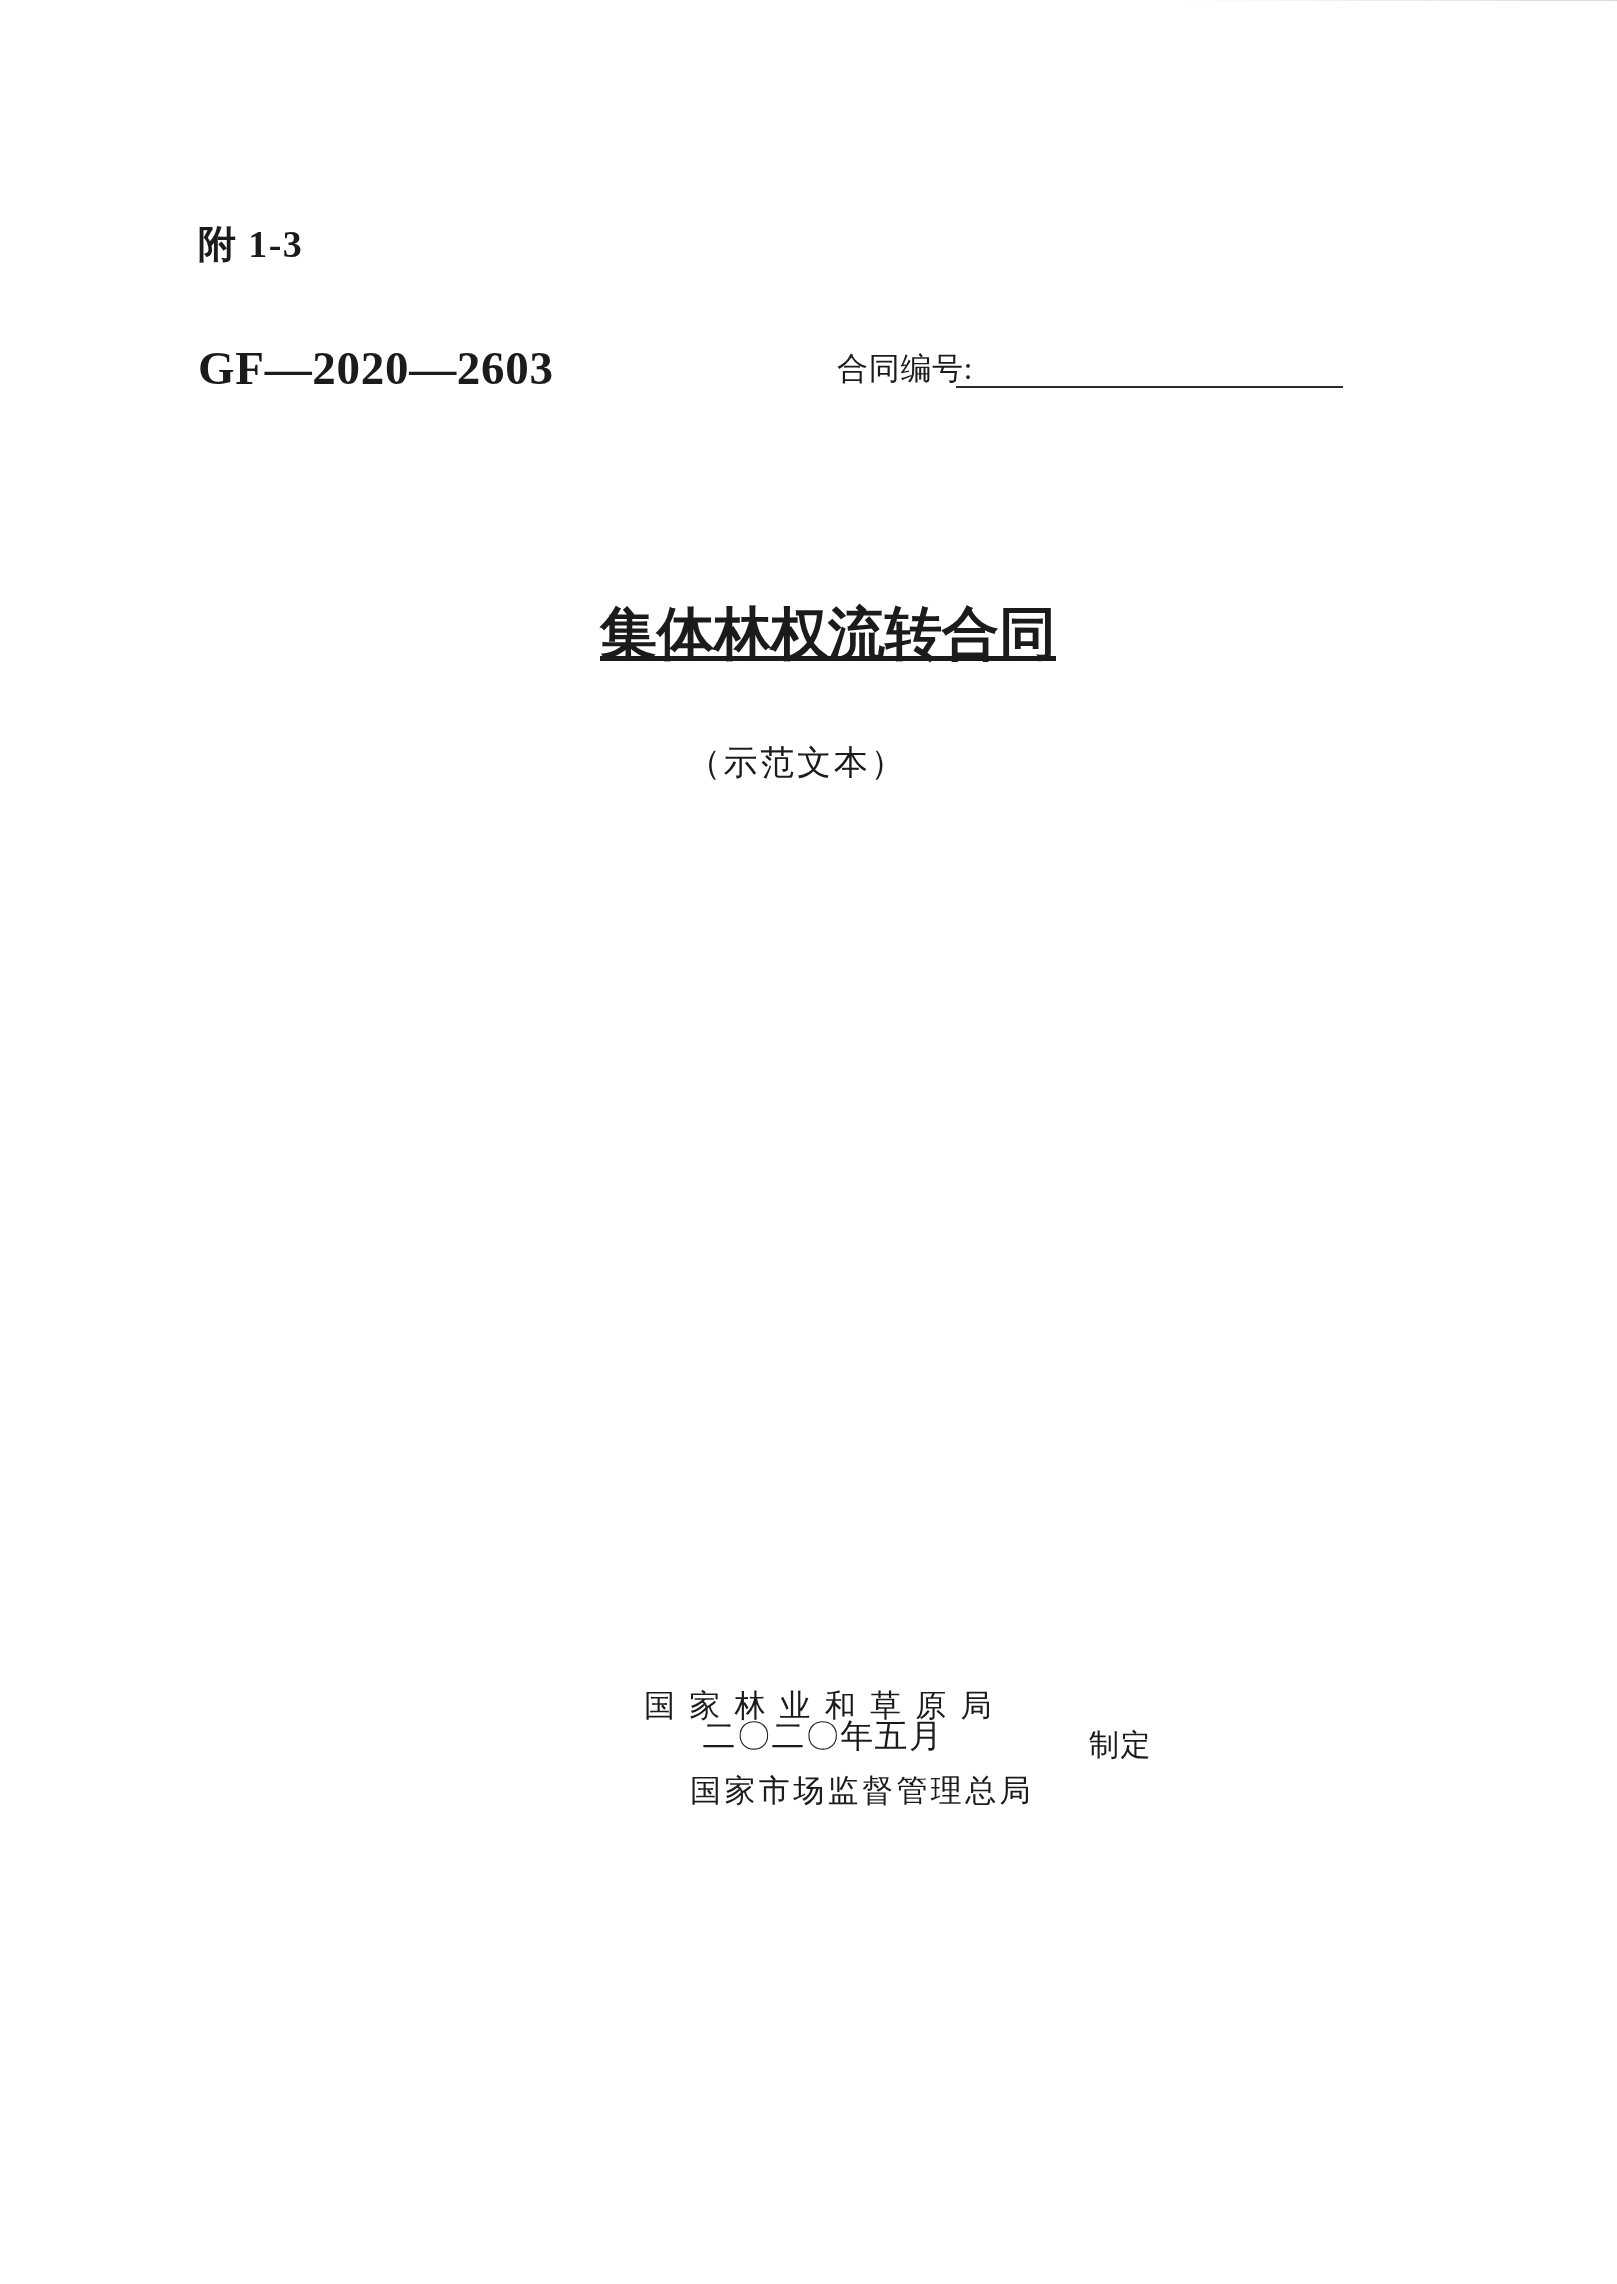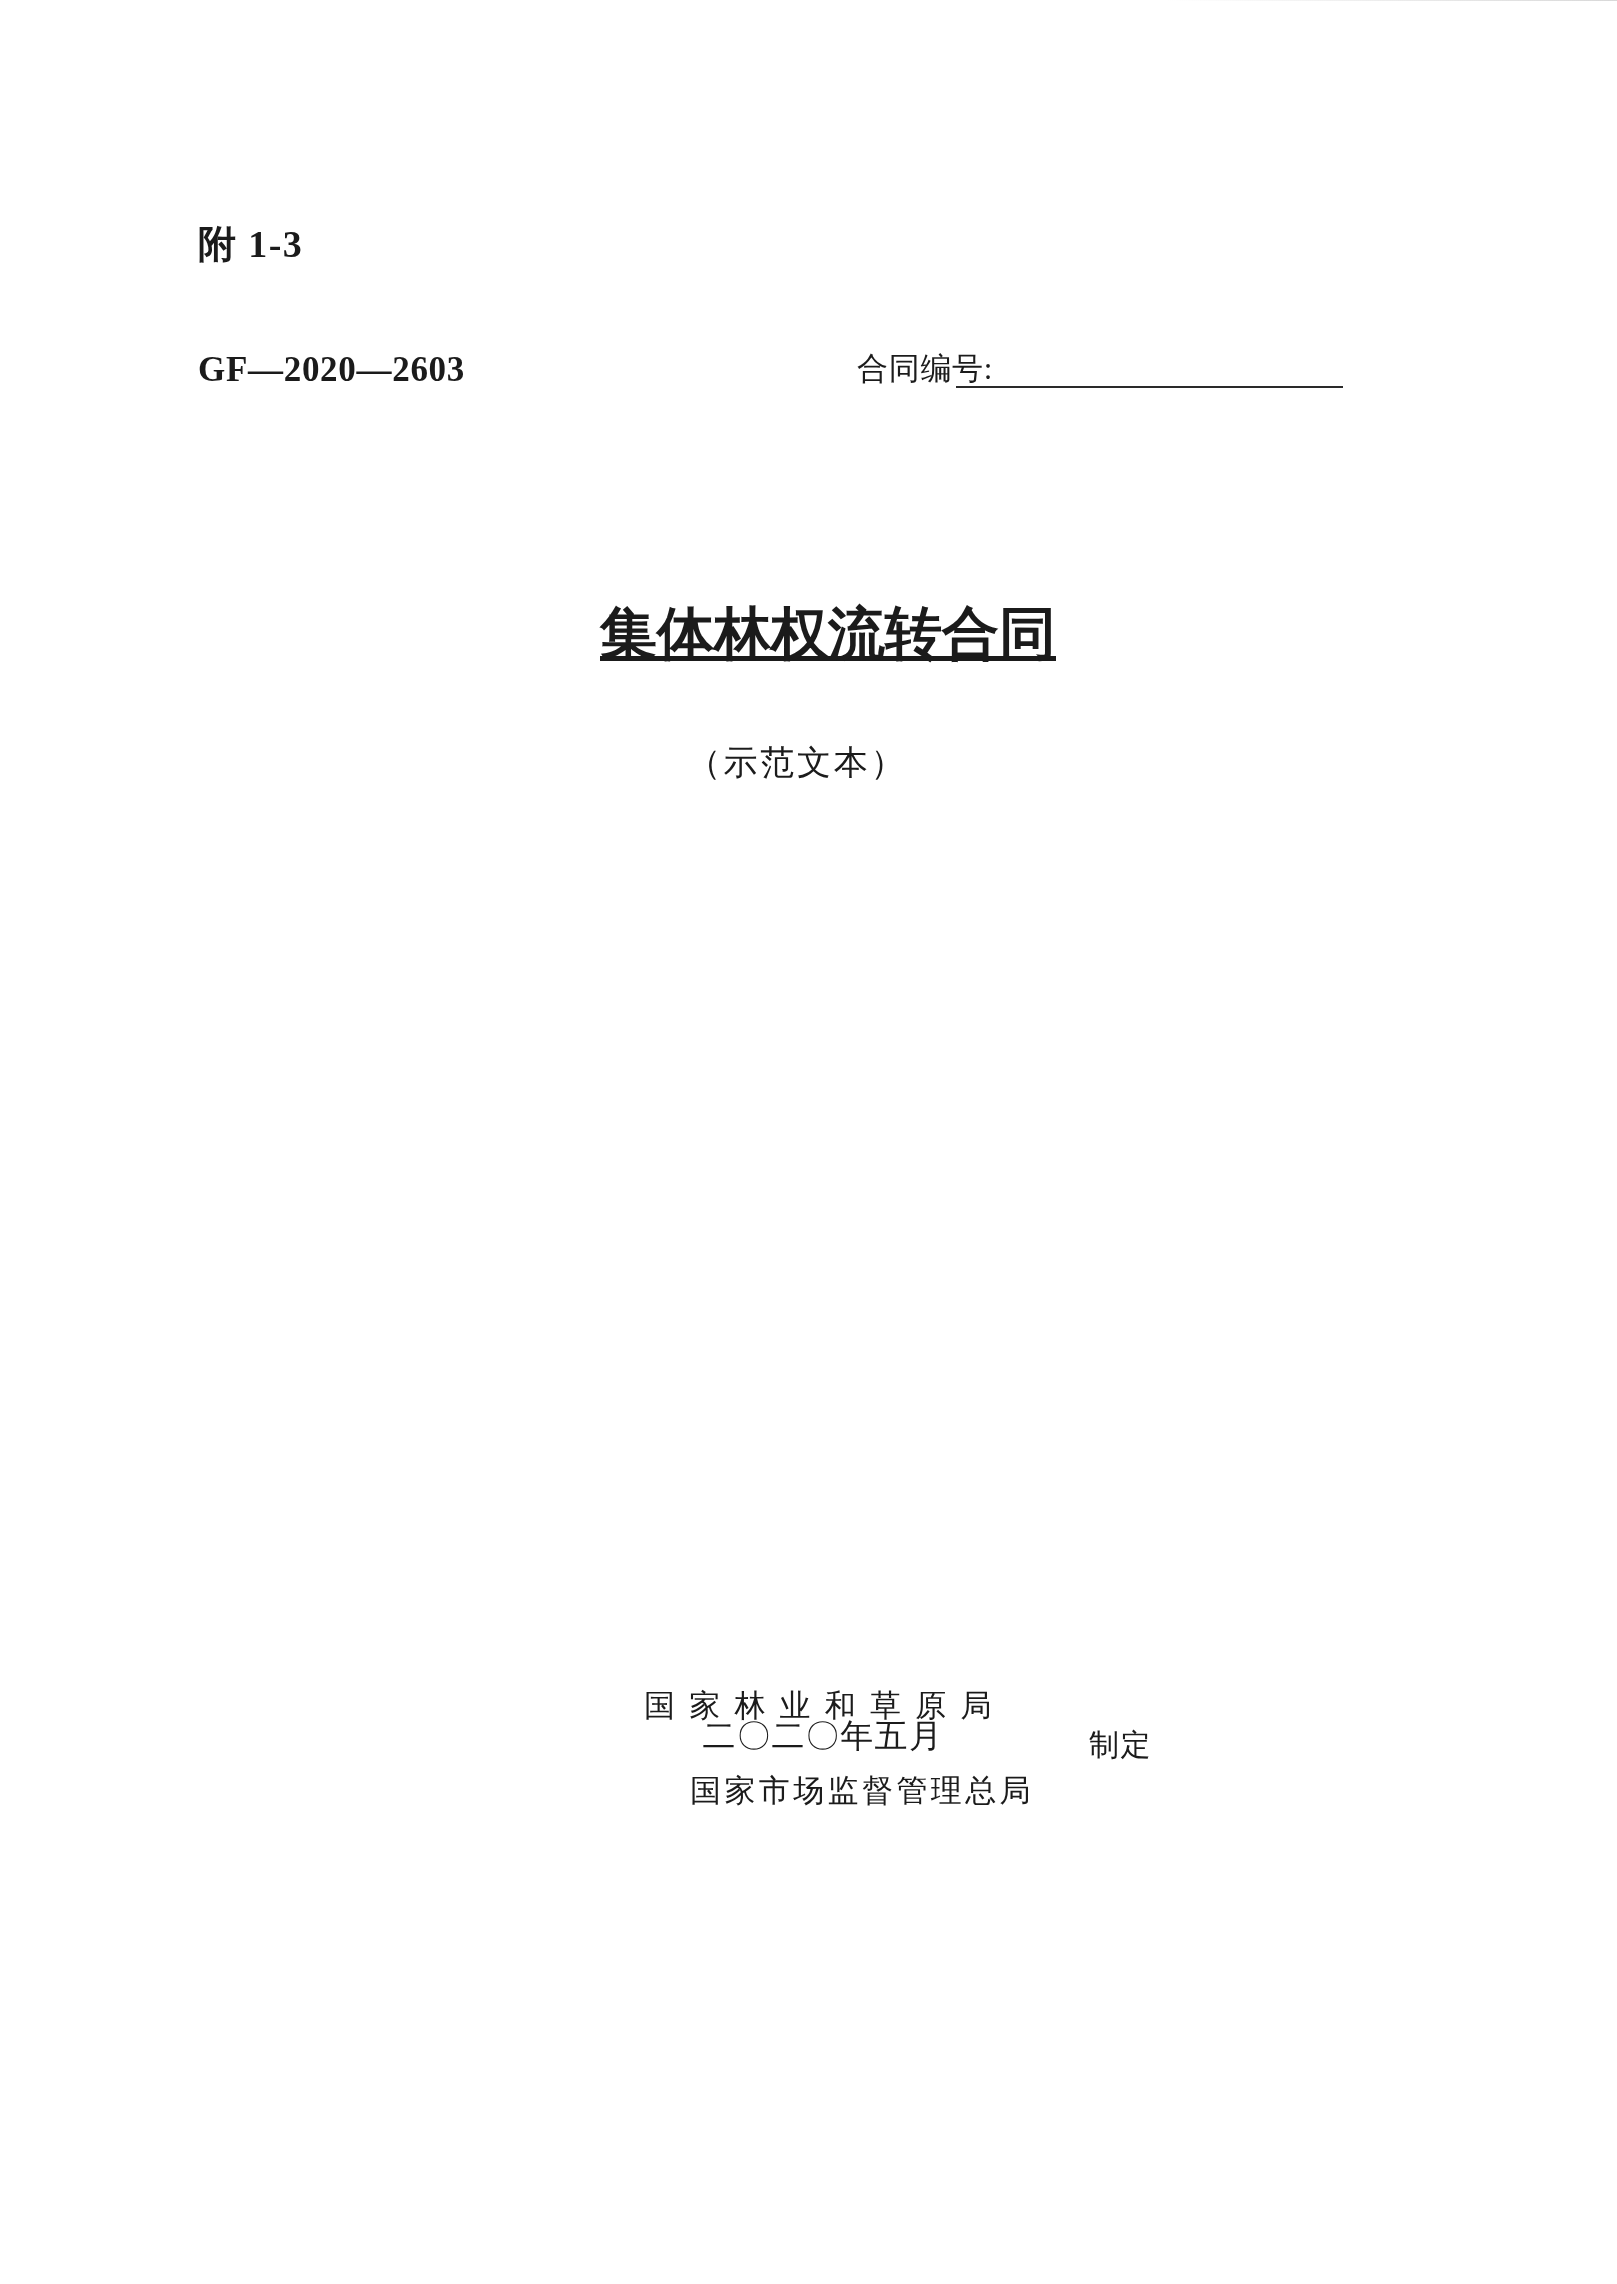--- a/index.html
+++ b/index.html
@@ -39,34 +39,32 @@
     top: 225px;
     font-size: 38px;
     line-height: 1;
     font-weight: 700;
     letter-spacing: 1.4px;
   }
   .form-code {
     position: absolute;
     left: 198px;
     top: 345px;
-    font-size: 35px;
+    font-size: 47px;
     line-height: 1;
     font-weight: 700;
     letter-spacing: 0.7px;
-    margin-top: 7px;
   }
   .contract-no-label {
     position: absolute;
     left: 837px;
     top: 353px;
     font-size: 31px;
     line-height: 1;
     letter-spacing: 0.7px;
-    margin-left: 20px;
   }
   .contract-no-blank {
     position: absolute;
     left: 956px;
     top: 353px;
     width: 387px;
     height: 33px;
     border-bottom: 2.7px solid #2a2a2a;
     font-size: 30px;
     line-height: 33px;

